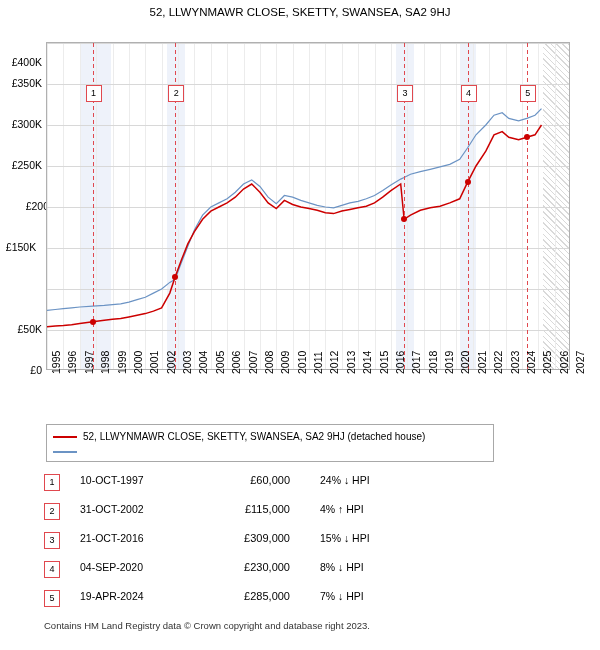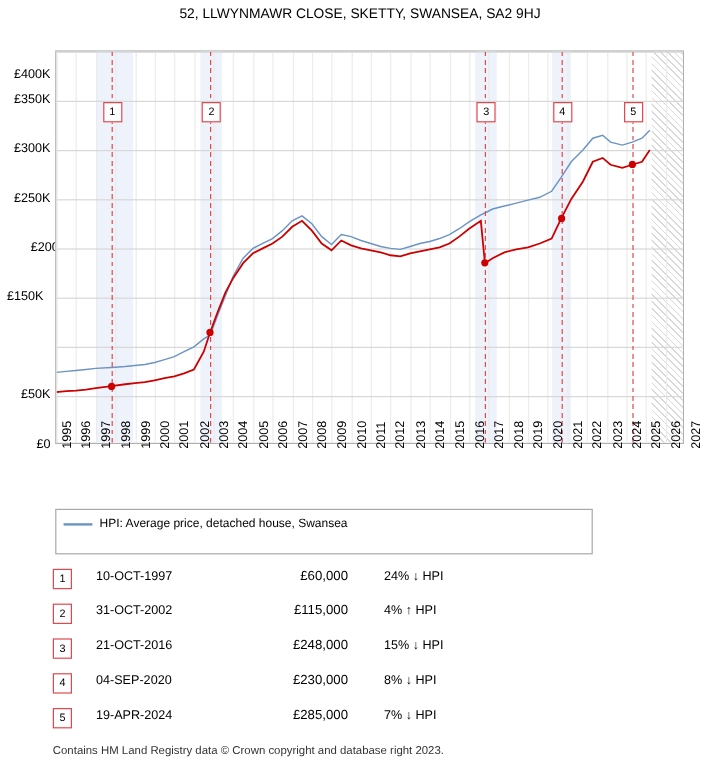--- a/index.html
+++ b/index.html
@@ -202,42 +202,45 @@
       <div class="xlab" style="left: 492.125px; top: 374px;">2022</div>
       <div class="xlab" style="left: 508.5px; top: 374px;">2023</div>
       <div class="xlab" style="left: 524.875px; top: 374px;">2024</div>
       <div class="xlab" style="left: 541.25px; top: 374px;">2025</div>
       <div class="xlab" style="left: 557.625px; top: 374px;">2026</div>
       <div class="xlab" style="left: 574px; top: 374px;">2027</div>
     </div>
 
   <div class="legend">
     <div class="legend-row">
+      <span class="swatch"></span>
+      <span class="legend-text">52, LLWYNMAWR CLOSE, SKETTY, SWANSEA, SA2 9HJ (detached house)</span>
+    </div>
+    <div class="legend-row">
       <span class="swatch blue"></span>
-      <span class="legend-text">HPI: Average price, detached house, Swansea</span>
     </div>
   </div>
 
   <div class="table" id="txTable">
       <div class="trow">
         <div class="tbox">1</div>
         <div class="tdate">10-OCT-1997</div>
         <div class="tprice">£60,000</div>
         <div class="tdelta">24% ↓ HPI</div>
       </div>
       <div class="trow">
         <div class="tbox">2</div>
         <div class="tdate">31-OCT-2002</div>
         <div class="tprice">£115,000</div>
         <div class="tdelta">4% ↑ HPI</div>
       </div>
       <div class="trow">
         <div class="tbox">3</div>
         <div class="tdate">21-OCT-2016</div>
-        <div class="tprice">£248,000</div>
+        <div class="tprice">£309,000</div>
         <div class="tdelta">15% ↓ HPI</div>
       </div>
       <div class="trow">
         <div class="tbox">4</div>
         <div class="tdate">04-SEP-2020</div>
         <div class="tprice">£230,000</div>
         <div class="tdelta">8% ↓ HPI</div>
       </div>
       <div class="trow">
         <div class="tbox">5</div>

